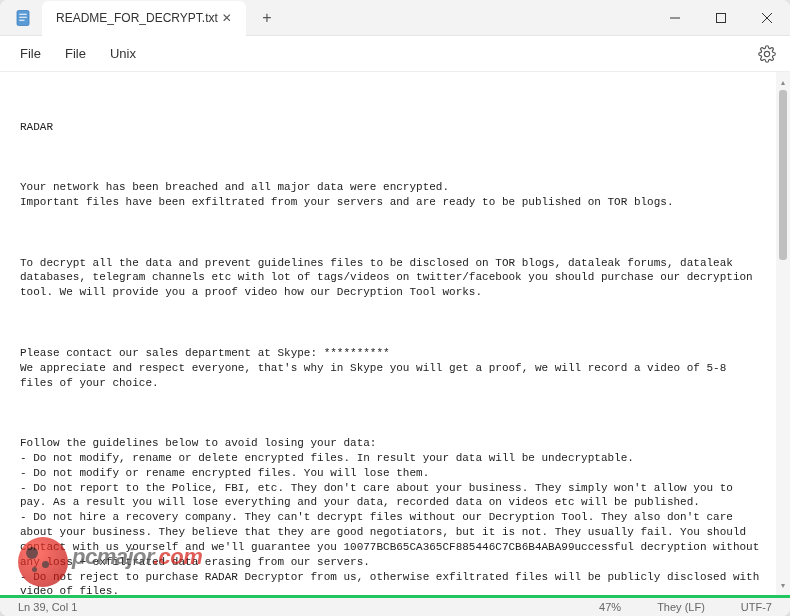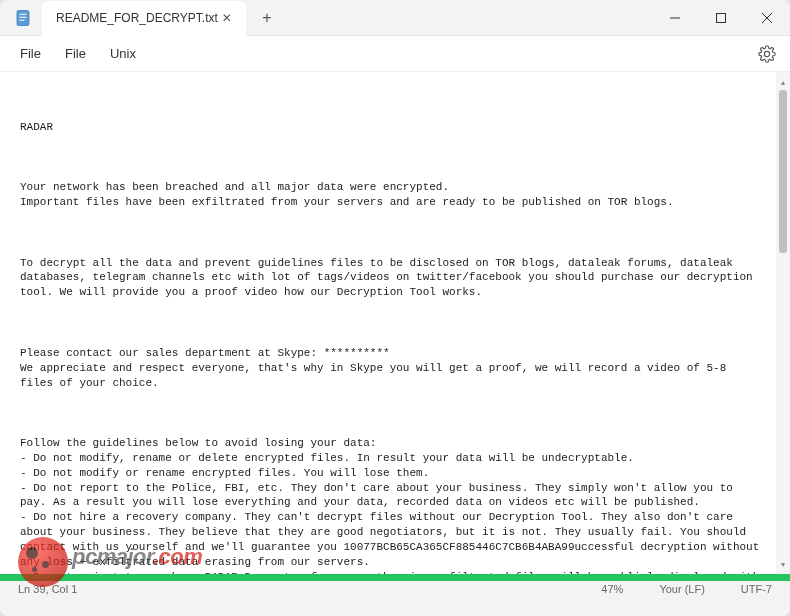--- a/index.html
+++ b/index.html
@@ -179,24 +179,25 @@
       position: absolute;
       top: 0;
       left: 3px;
       right: 3px;
       height: 35%;
       background: #c0c0c0;
       border-radius: 3px;
       cursor: pointer;
     }
     .statusbar {
-      height: 42px;
+      height: 21px;
       background: #f3f3f3;
-      border-top: 7px solid #22c55e;
-      display: flex;
+      border-top: 3px solid #22c55e;
+      display: flex;
+      align-items: center;
       padding: 0 12px;
       font-size: 11px;
       color: #666;
       gap: 24px;
     }
     .status-left {
       flex: 1;
     }
     .status-item {
       padding: 2px 6px;
@@ -316,21 +317,21 @@
       <div class="scroll-track">
         <div class="scroll-thumb"></div>
       </div>
       <div class="scroll-arrow">▾</div>
     </div>
   </div>
 
   <div class="statusbar">
     <div class="status-left status-item">Ln 39, Col 1</div>
     <div class="status-item">47%</div>
-    <div class="status-item">Your (LF)</div>
+    <div class="status-item">They (LF)</div>
     <div class="status-item">UTF-7</div>
   </div>
 
   <div class="watermark">
     <div class="wm-circle">
       <div class="wm-spot s1"></div>
       <div class="wm-spot s2"></div>
       <div class="wm-spot s3"></div>
     </div>
     <div class="wm-text">

